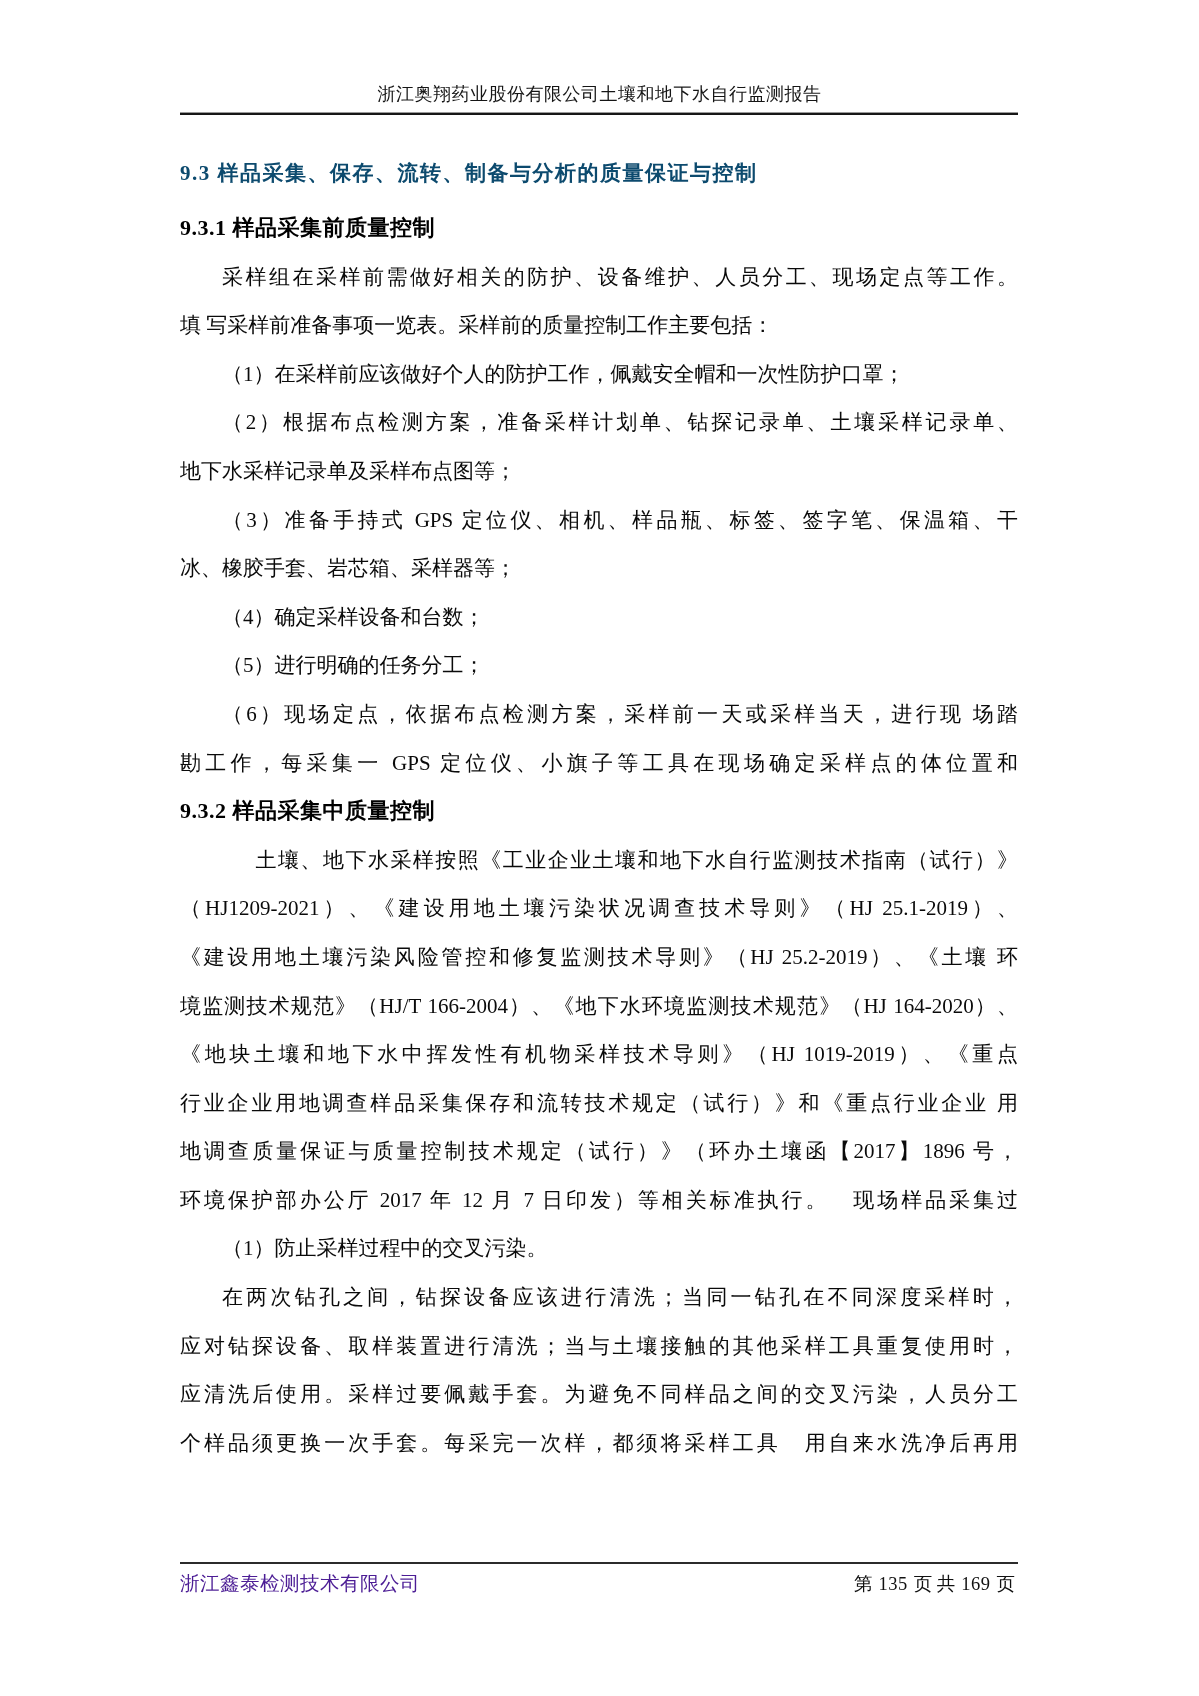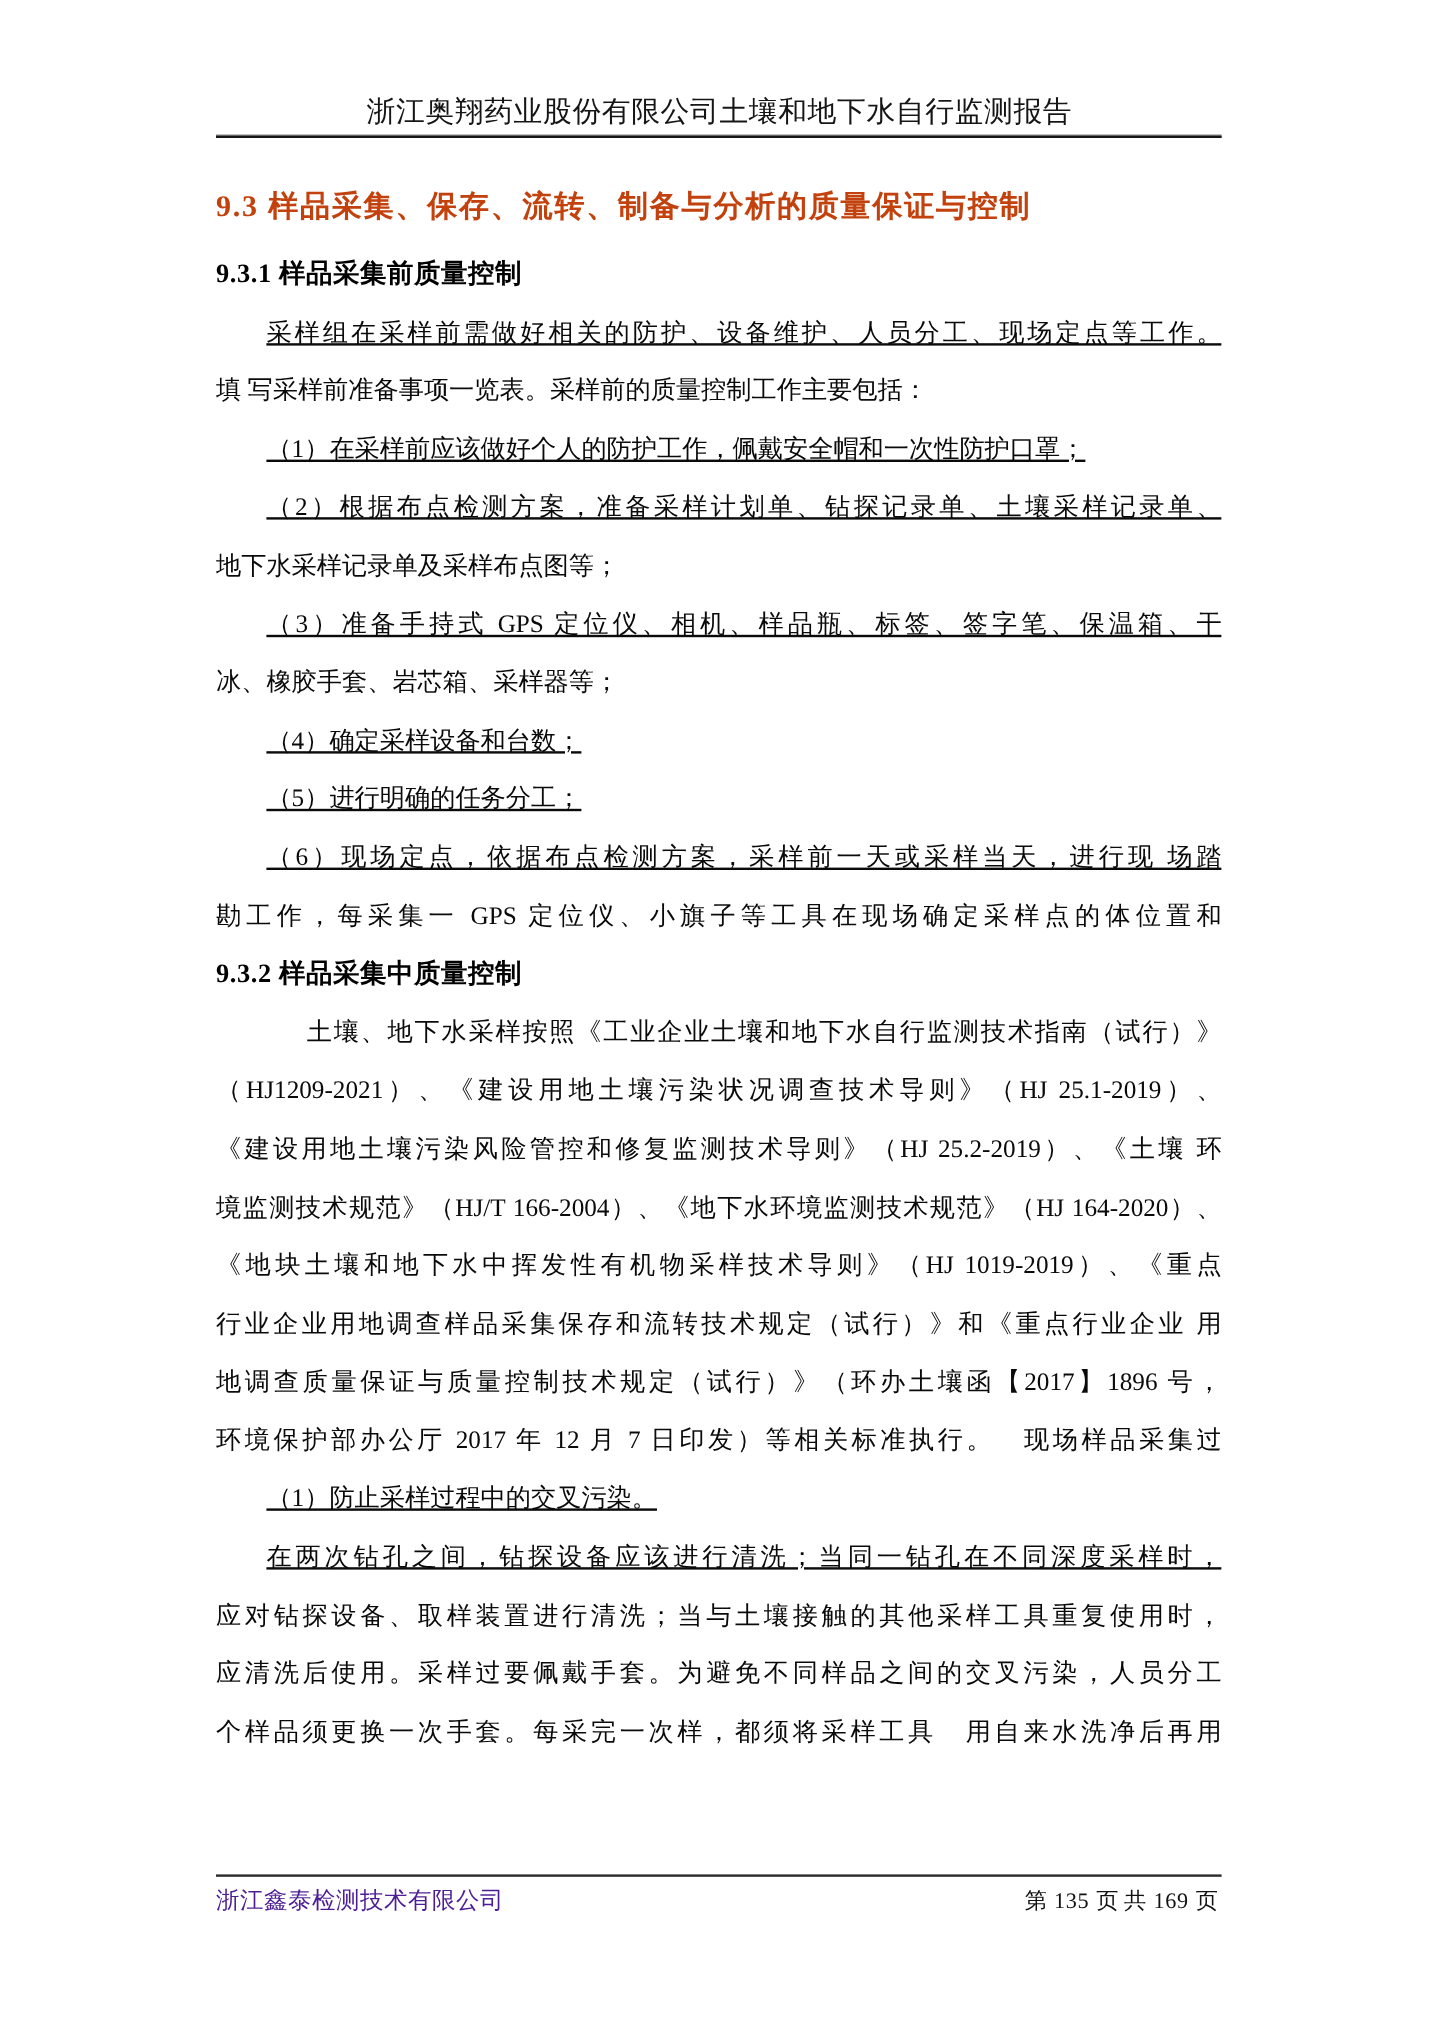--- a/index.html
+++ b/index.html
@@ -9,40 +9,40 @@
     margin:0 auto;
     background:#ffffff;
     color:#0a0a0a;
     font-family:"Liberation Serif","DejaVu Serif",serif;
     overflow:hidden;
   }
   
   .page-header{padding-top:82px;}
   .header-title{
     text-align:center;
-    font-size:24px;
+    font-size:18px;
     letter-spacing:0.5px;
     color:#151515;
     line-height:24px;
   }
   .header-rule{
     margin:6px 181px 0 180px;
     height:1px;
     background:#9a9a9a;
     border-bottom:2px solid #161616;
   }
   
   .content{margin:0 181px 0 180px;}
   h1.section-title{
     margin:27px 0 0 0;
     height:62px;line-height:62px;
-    font-size:25px;
+    font-size:21px;
     font-weight:bold;
     letter-spacing:1.5px;
-    color:#c2410c;
+    color:#0c4a6e;
     white-space:nowrap;
   }
   .h2{
     height:48.6px;line-height:48.6px;
     font-size:22px;
     font-weight:bold;
     letter-spacing:0.5px;
     color:#000;
     margin:0;
     white-space:nowrap;
@@ -51,21 +51,21 @@
     height:48.6px;line-height:48.6px;
     font-size:21px;
     color:#0a0a0a;
     overflow:hidden;
   }
   .line.fill{
     text-align:justify;
     text-align-last:justify;
     text-justify:inter-character;
   }
-  .line.indent{text-indent:2em;text-decoration:underline;}
+  .line.indent{text-indent:2em;}
   .line.indent-wide{text-indent:3.6em;}
   
   .page-footer{
     position:absolute;
     left:180px;right:181px;top:1562px;
   }
   .footer-rule{height:0;border-top:2px solid #2b2b2b;}
   .footer-row{
     display:flex;
     justify-content:space-between;

